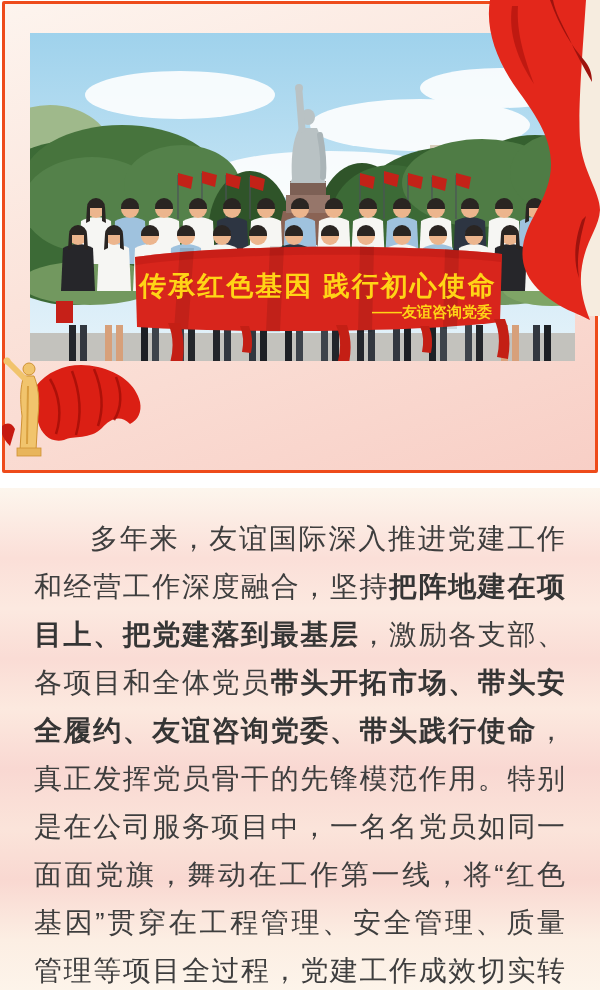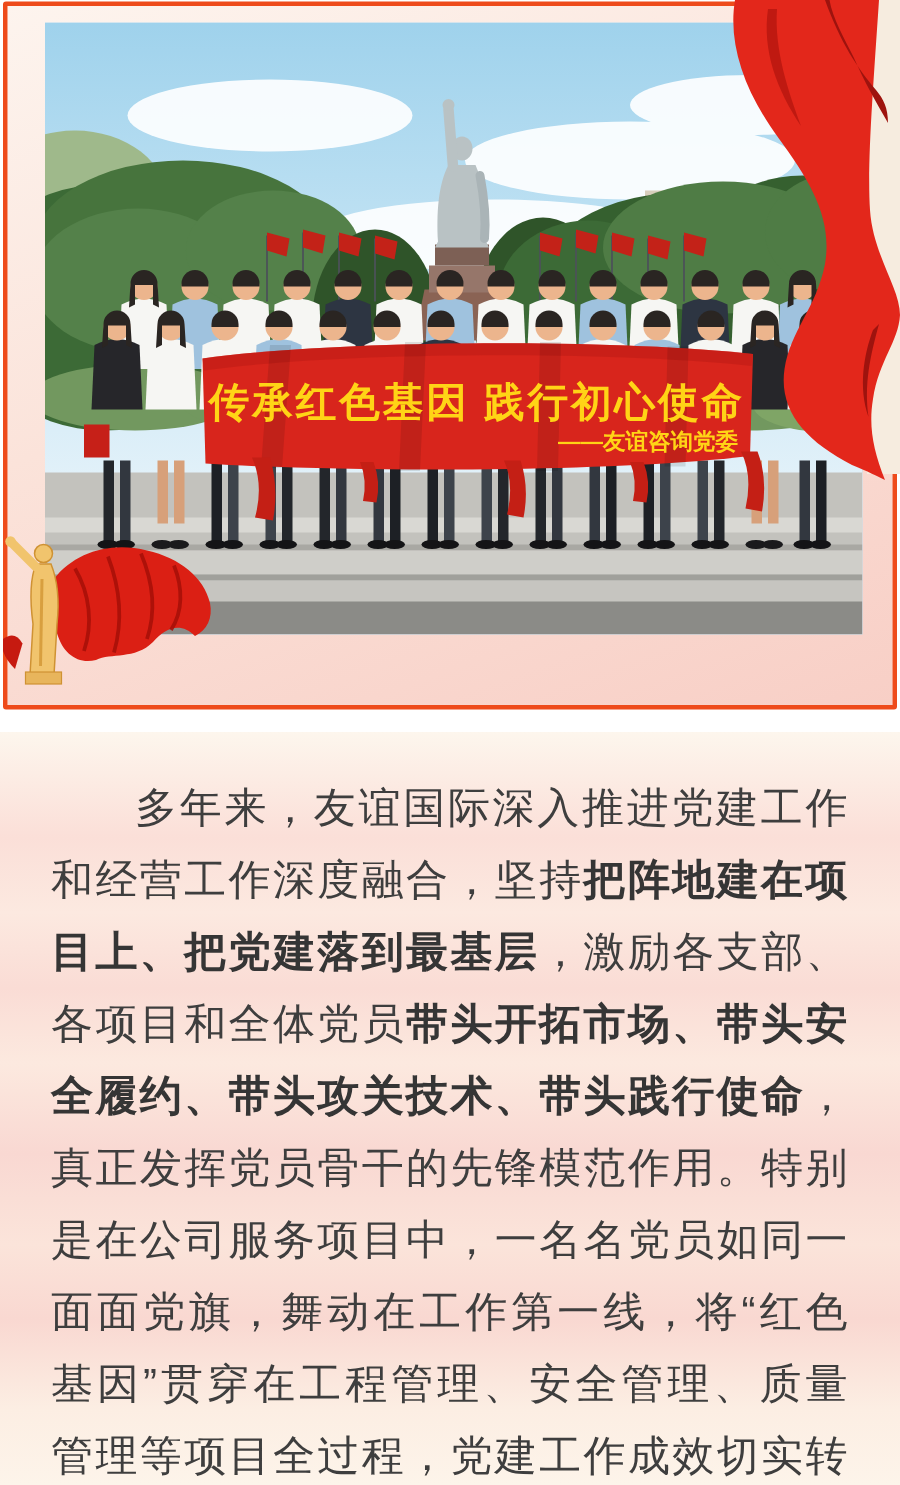--- a/index.html
+++ b/index.html
@@ -8,21 +8,21 @@
     background:#ffffff;
     font-family:"Liberation Sans", sans-serif;
   }
   
   .photo-card{
     position:absolute;left:2px;top:1px;width:590px;height:466px;
     border:3px solid #ee4b1b;border-radius:2px;
     background:linear-gradient(160deg,#fdf4ee 0%,#fbe3da 45%,#f8cfc6 100%);
   }
   .photo-frame{
-    position:absolute;left:25px;top:11px;width:545px;height:408px;
+    position:absolute;left:25px;top:29px;width:545px;height:328px;
     overflow:hidden;background:#bfe0f2;
   }
   .photo-frame svg{display:block;}
   
   .ribbon-wrap{
     position:absolute;right:0;top:0;width:118px;height:322px;z-index:5;
   }
   .flag-wrap{
     position:absolute;left:2px;top:356px;width:152px;height:102px;z-index:6;
   }
@@ -407,14 +407,14 @@
       <circle cx="27" cy="13" r="6" fill="#f1c46d" stroke="#cf9233" stroke-width="1"></circle>
       <path d="M22,22 C16,16 10,10 5,5" stroke="#f1c46d" stroke-width="6" stroke-linecap="round" fill="none"></path>
       <circle cx="5" cy="5" r="3.5" fill="#f1c46d"></circle>
       <path d="M26,30 L25,88" stroke="#d89f3f" stroke-width="2"></path>
       <rect x="15" y="92" width="24" height="8" fill="#e8b55c" stroke="#cf9233" stroke-width="0.8"></rect>
     </g>
   </svg>
 </div>
 
 <div class="article">
-  <p id="article-paragraph"><span>多年来，友谊国际深入推进党建工作和经营工作深度融合，坚持</span><b>把阵地建在项目上、把党建落到最基层</b><span>，激励各支部、各项目和全体党员</span><b>带头开拓市场、带头安全履约、带头攻关技术、带头践行使命</b><span>，真正发挥党员骨干的先锋模范作用。特别是在公司服务项目中，一名名党员如同一面面党旗，舞动在工作第一线，将“红色基因”贯穿在工程管理、安全管理、质量管理等项目全过程，党建工作成效切实转化为打造精品示范工程的强劲动力。</span></p>
+  <p id="article-paragraph"><span>多年来，友谊国际深入推进党建工作和经营工作深度融合，坚持</span><b>把阵地建在项目上、把党建落到最基层</b><span>，激励各支部、各项目和全体党员</span><b>带头开拓市场、带头安全履约、友谊咨询党委、带头践行使命</b><span>，真正发挥党员骨干的先锋模范作用。特别是在公司服务项目中，一名名党员如同一面面党旗，舞动在工作第一线，将“红色基因”贯穿在工程管理、安全管理、质量管理等项目全过程，党建工作成效切实转化为打造精品示范工程的强劲动力。</span></p>
 </div>
 
 </body></html>

